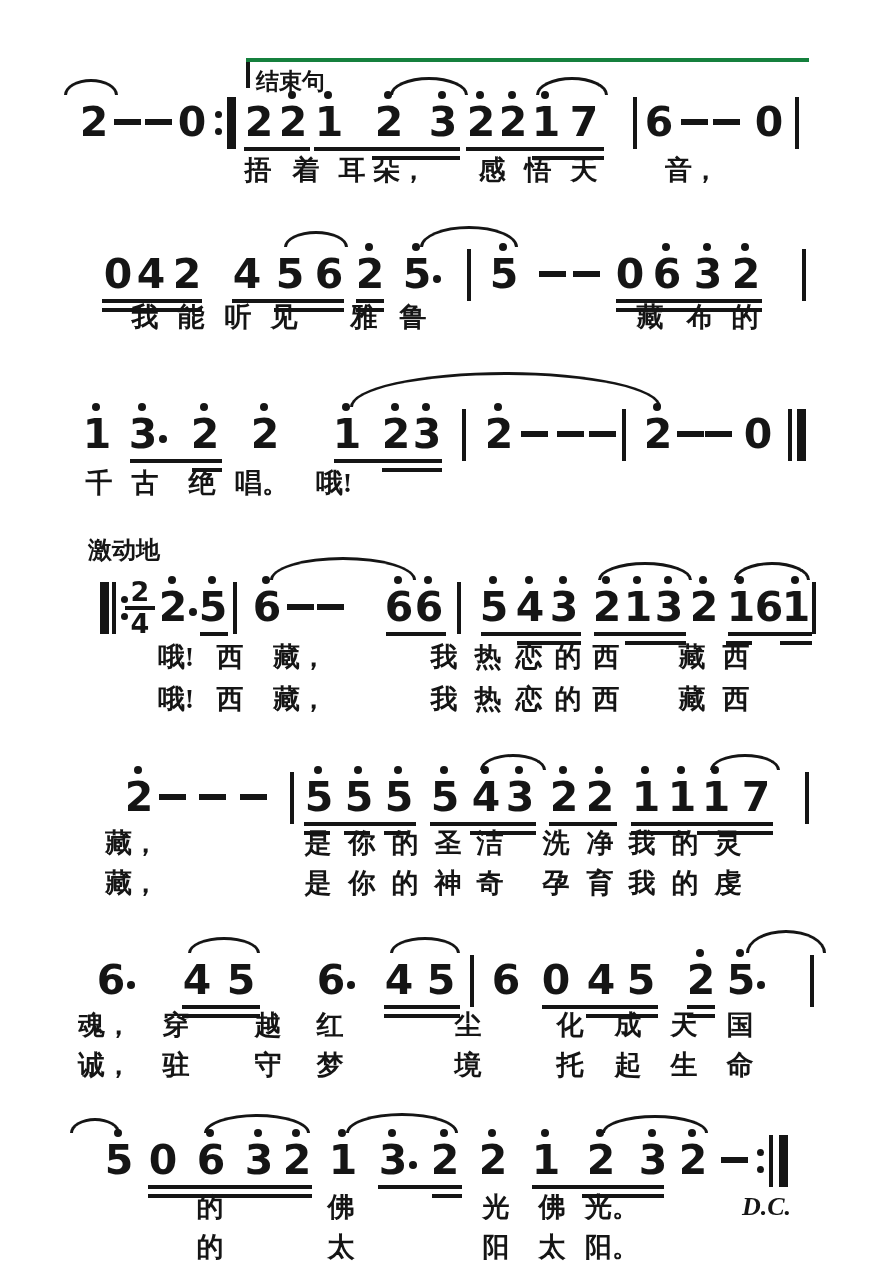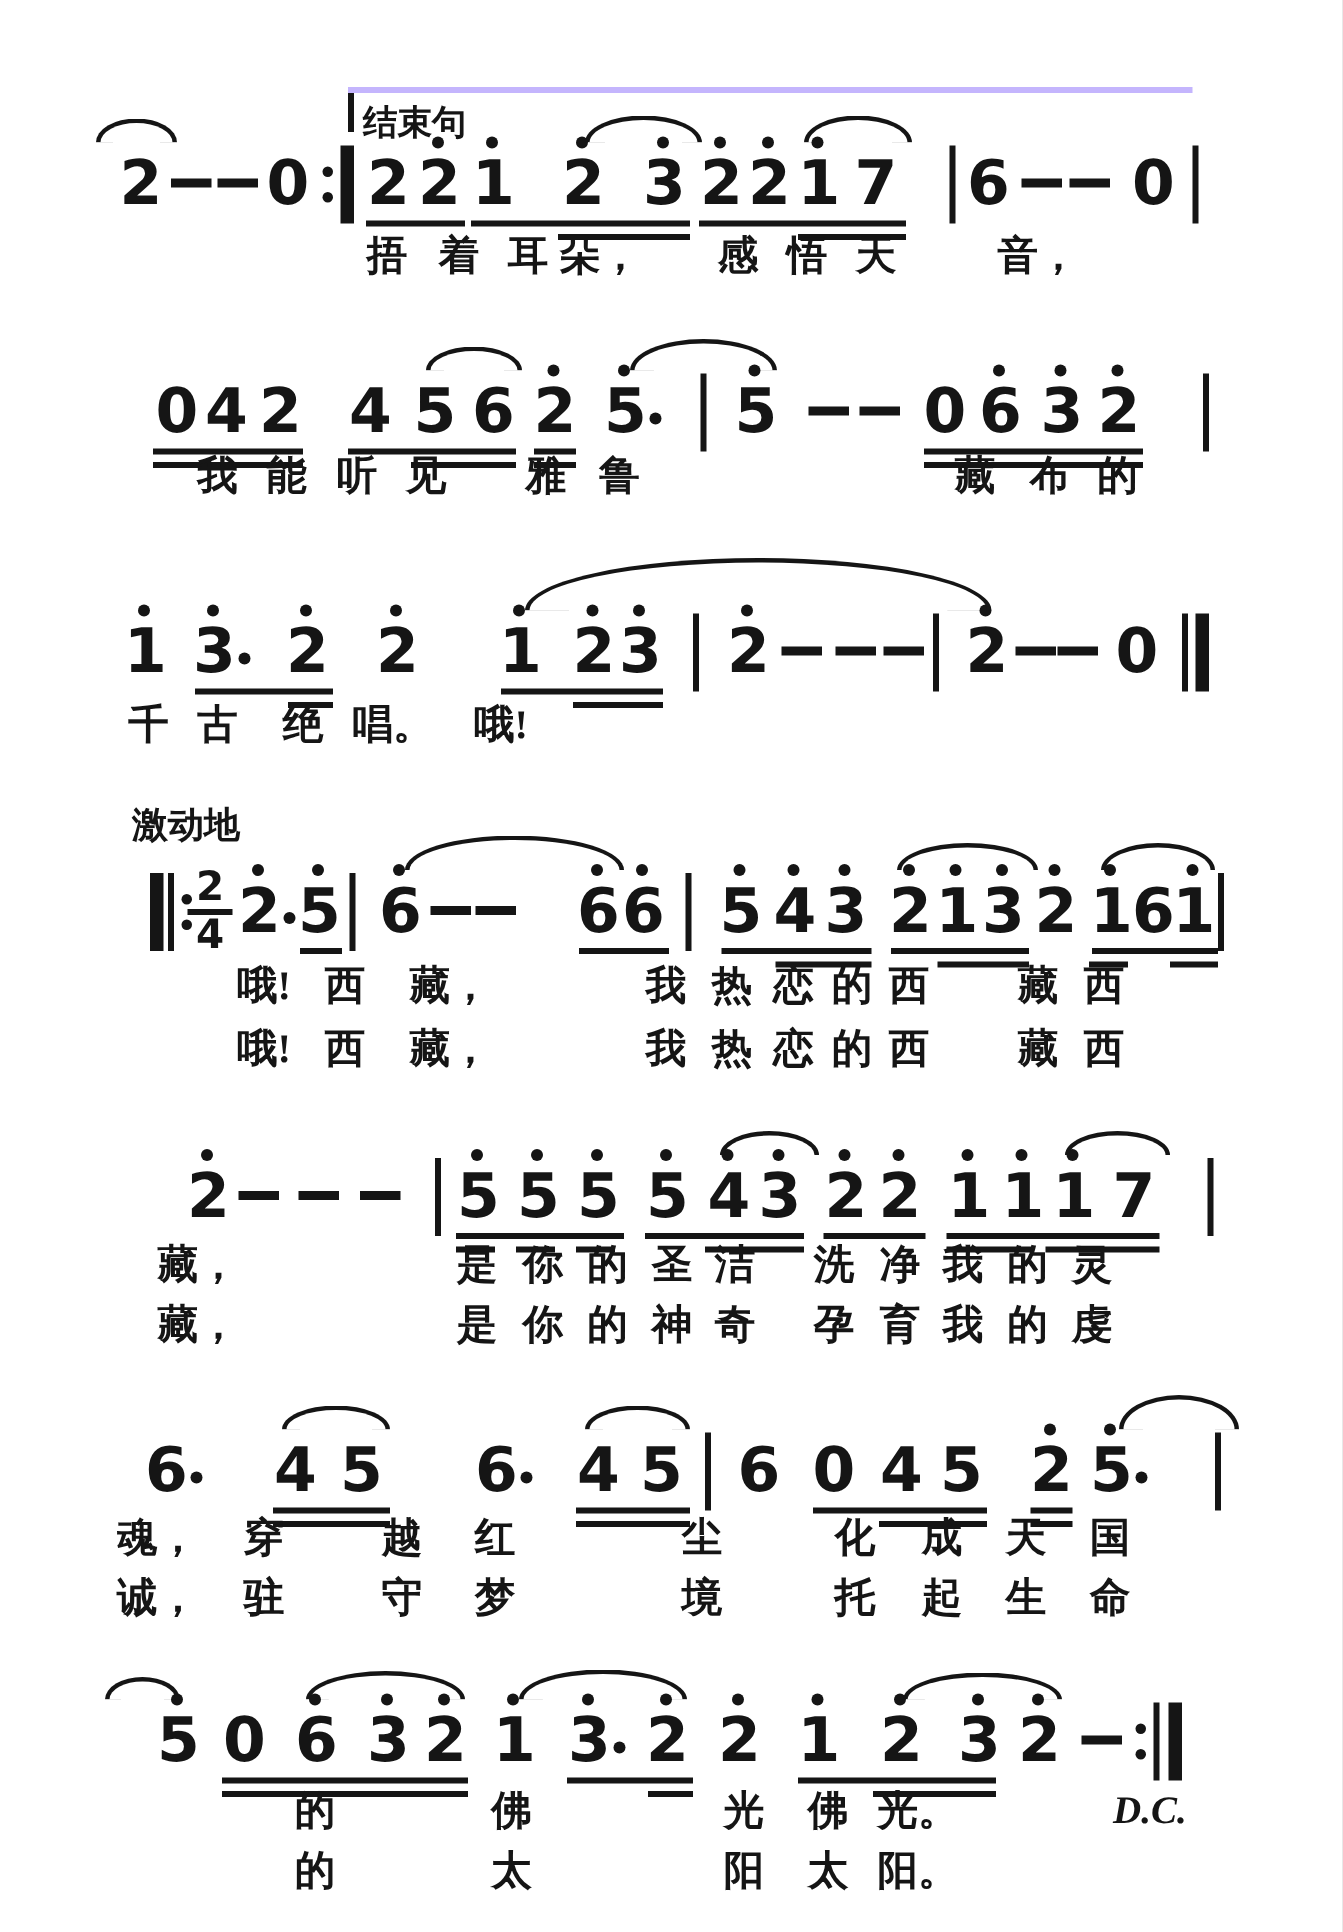--- a/index.html
+++ b/index.html
@@ -30,21 +30,21 @@
   .rpt i.t{top:13px}.rpt i.b{top:30px}
   .ul{position:absolute;height:4px;background:#151515;}
   .tie{position:absolute;border:3px solid #151515;border-bottom:none;
     border-radius:50% 50% 0 0 / 100% 100% 0 0;}
   .lyr{position:absolute;width:64px;margin-left:-32px;text-align:center;
     font-size:27px;font-weight:700;line-height:30px;white-space:nowrap;}
   .ts{position:absolute;width:34px;margin-left:-17px;text-align:center;
     font-family:"DejaVu Sans", sans-serif;font-weight:700;font-size:27px;line-height:26px;}
   .ts .fb{display:block;height:4px;background:#151515;margin:1px 2px;}
   
-  #ending-bracket{position:absolute;left:232px;top:58px;width:563px;border-top:4px solid #c4b5fd;}
+  #ending-bracket{position:absolute;left:246px;top:58px;width:563px;border-top:4px solid #15803d;}
   #ending-bracket .tick{position:absolute;left:0;top:0;width:4px;height:26px;background:#151515;}
   #ending-bracket .lbl{position:absolute;left:10px;top:4px;font-size:23px;font-weight:700;}
   #tempo-label{position:absolute;left:88px;top:534px;font-size:24px;font-weight:700;}
   #dc-label{position:absolute;left:742px;top:1192px;font-size:26px;font-weight:700;font-style:italic;font-family:"Liberation Serif",serif;}
 </style>
 </head>
 <body>
 
 <div id="sheet">
   <div id="ending-bracket">

